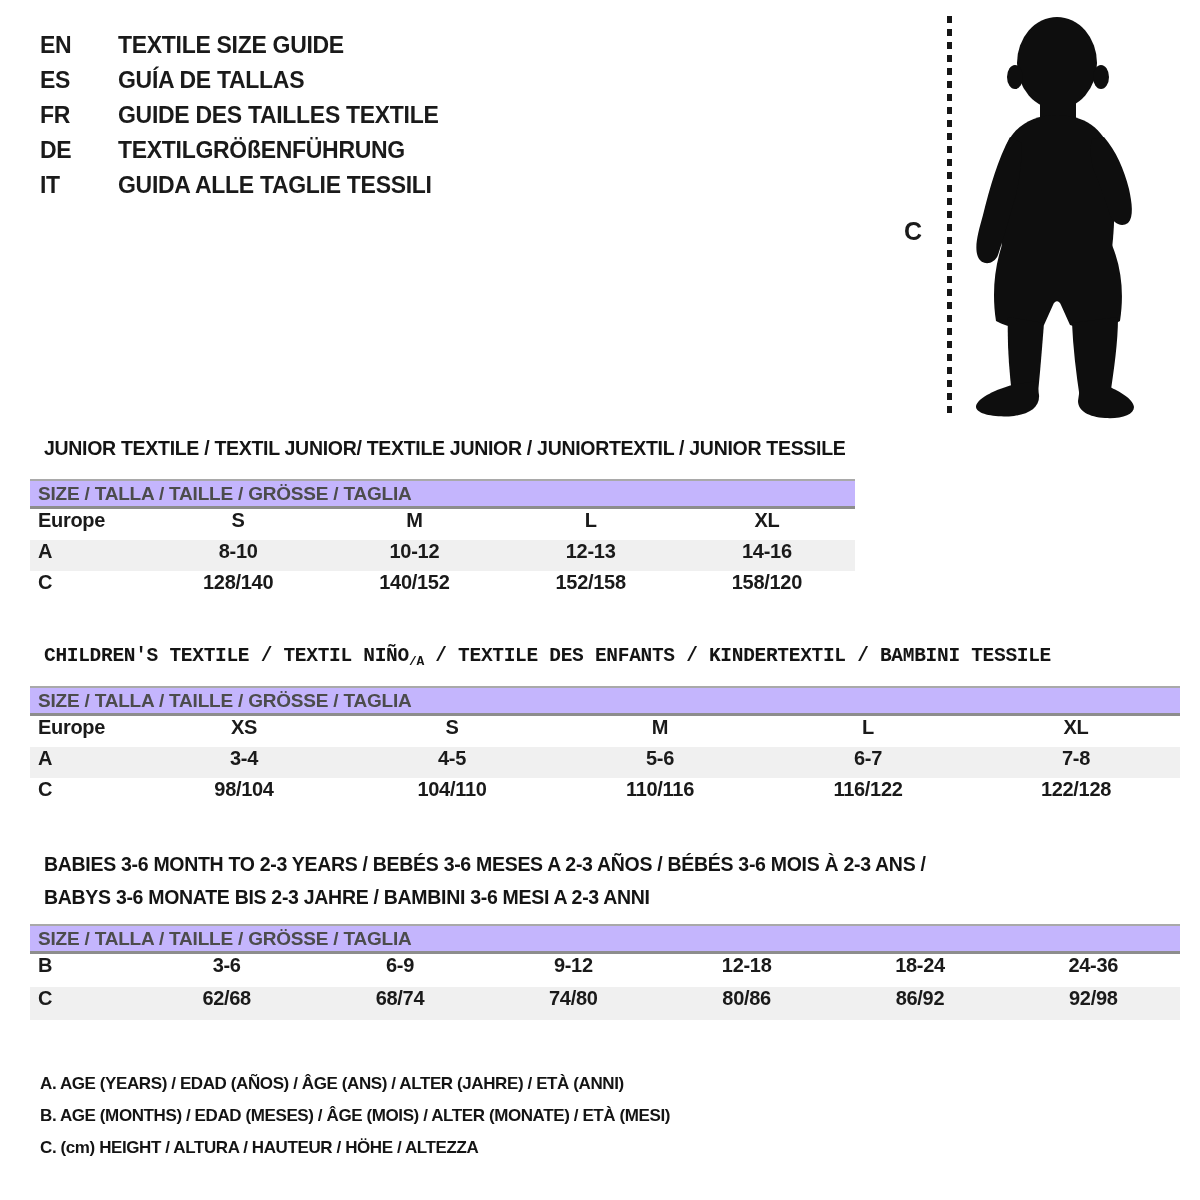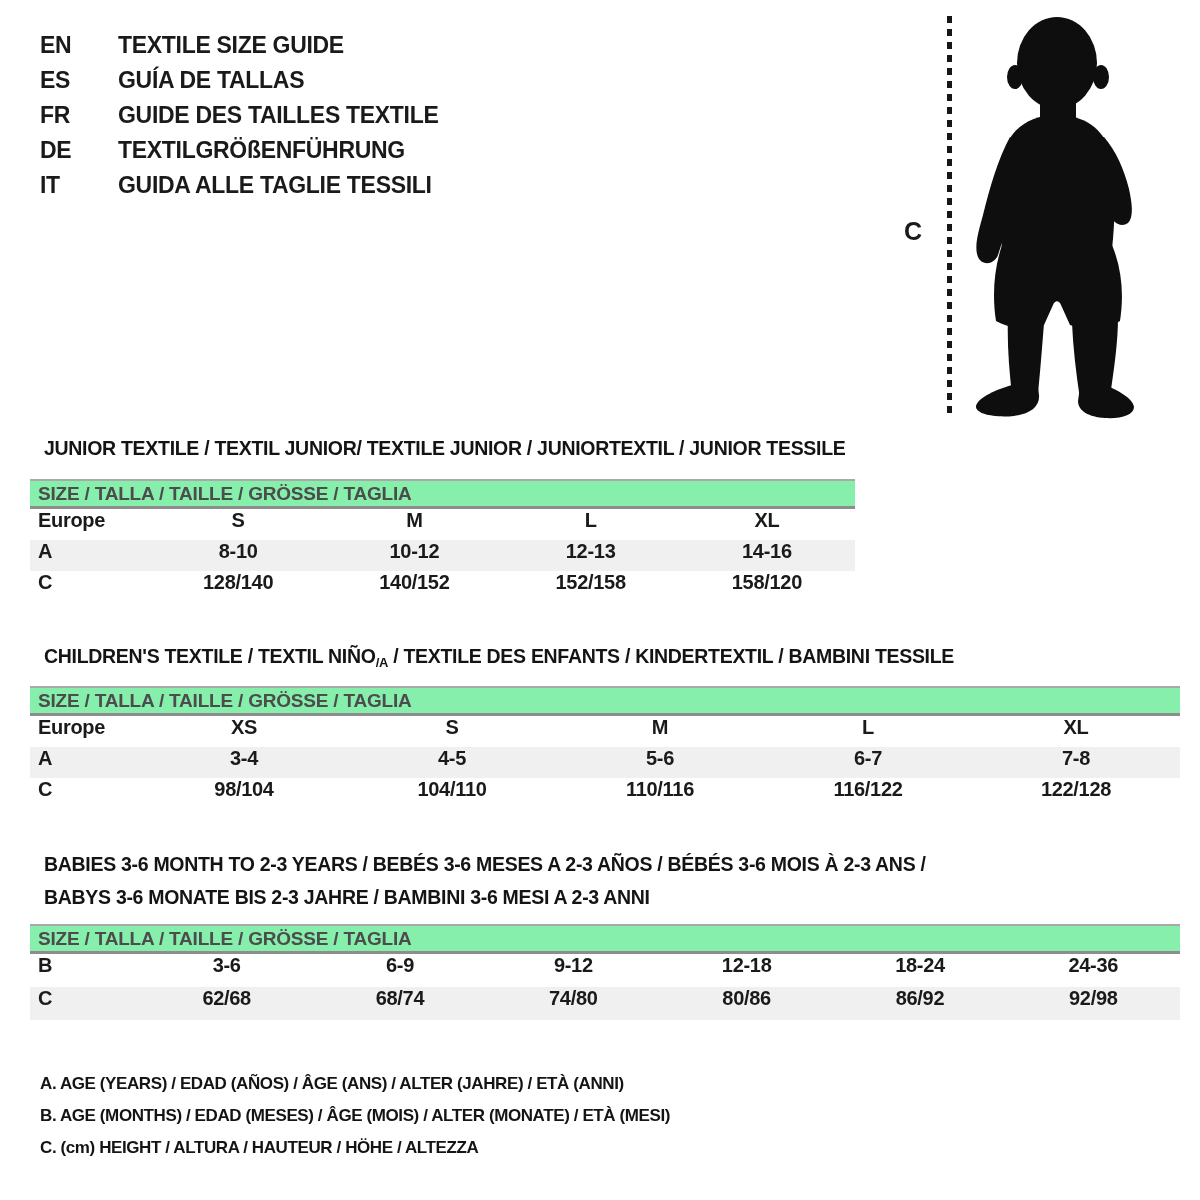--- a/index.html
+++ b/index.html
@@ -23,32 +23,32 @@
     background:repeating-linear-gradient(to bottom,#161616 0 7px,transparent 7px 13px);
   }
   .silhouette{position:absolute;left:962px;top:15px;width:178px;height:404px;}
 
   
   .sec-title{
     position:absolute;left:40px;margin:4px;font-size:19.5px;font-weight:700;
     letter-spacing:-0.3px;white-space:nowrap;color:#141414;
   }
   .junior-title{top:433px;}
-  .children-title{top:641px;}
+  .children-title{top:641px;font-family:Liberation Mono, monospace;}
   .babies-title{top:844px;line-height:33px;}
   .babies-title span{display:block;}
   .sub-a{font-size:13px;vertical-align:-4px;}
 
   
   .size-table{position:absolute;left:30px;}
   .junior-table{top:479px;width:825px;}
   .children-table{top:686px;width:1150px;}
   .babies-table{top:924px;width:1150px;}
   .size-bar{
-    height:25px;background:#86efac;border-top:2px solid #a9a9a9;border-bottom:3px solid #8d8d8d;
+    height:25px;background:#c4b5fd;border-top:2px solid #a9a9a9;border-bottom:3px solid #8d8d8d;
     display:flex;align-items:center;padding-left:8px;box-sizing:content-box;
     font-size:19px;font-weight:700;letter-spacing:-0.2px;color:#4c4c4c;
   }
   .trow{display:flex;align-items:flex-start;height:31px;font-size:20px;font-weight:700;letter-spacing:-0.3px;}
   .babies-table .trow{height:33px;}
   .trow.shaded{background:#f0f0f0;}
   .tlabel{padding-left:8px;box-sizing:border-box;text-align:left;}
   .junior-table .tlabel{width:120px;}
   .children-table .tlabel{width:110px;}
   .babies-table .tlabel{width:110px;}

